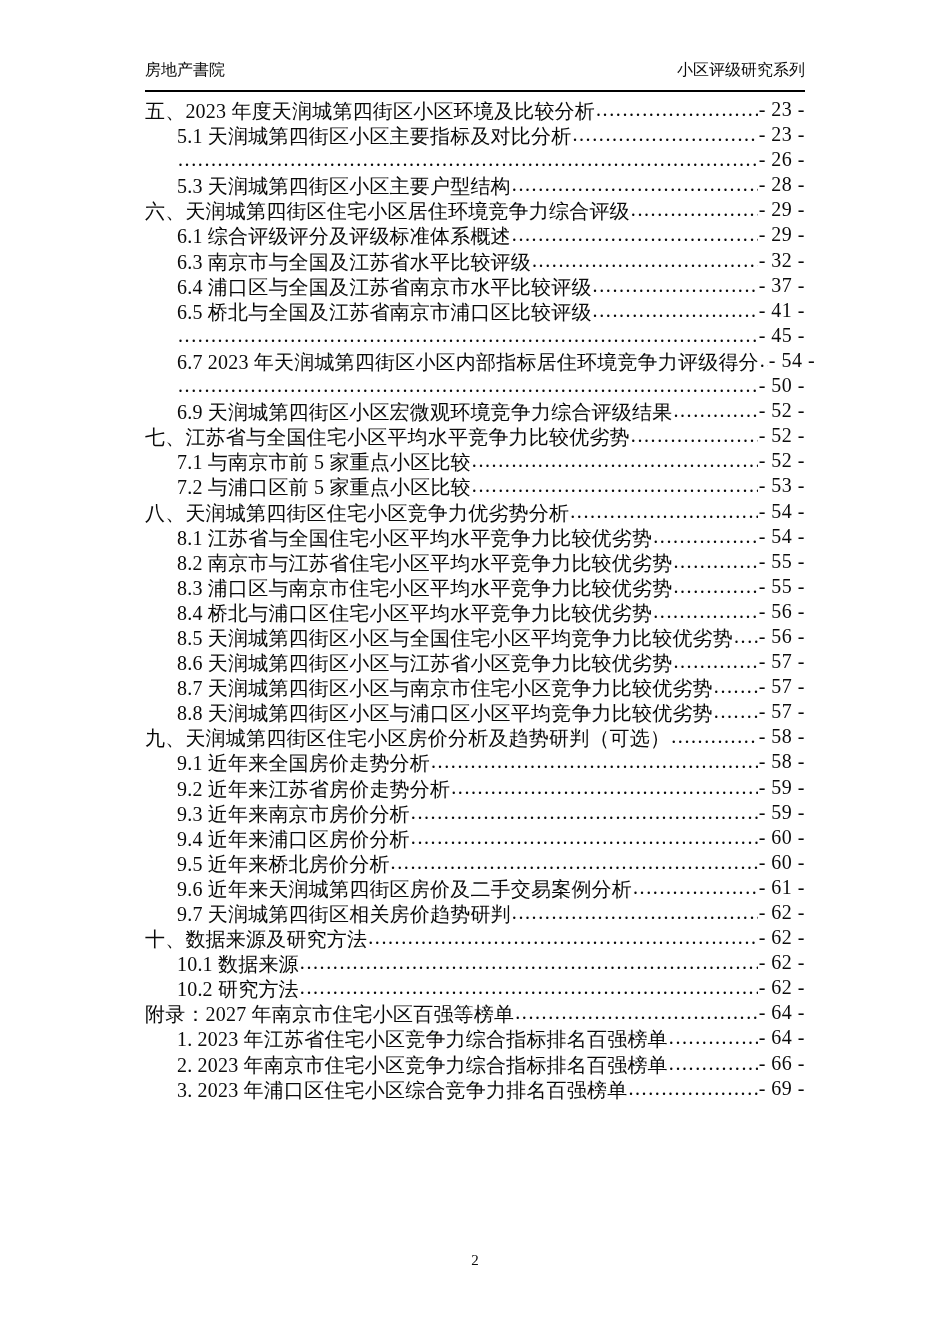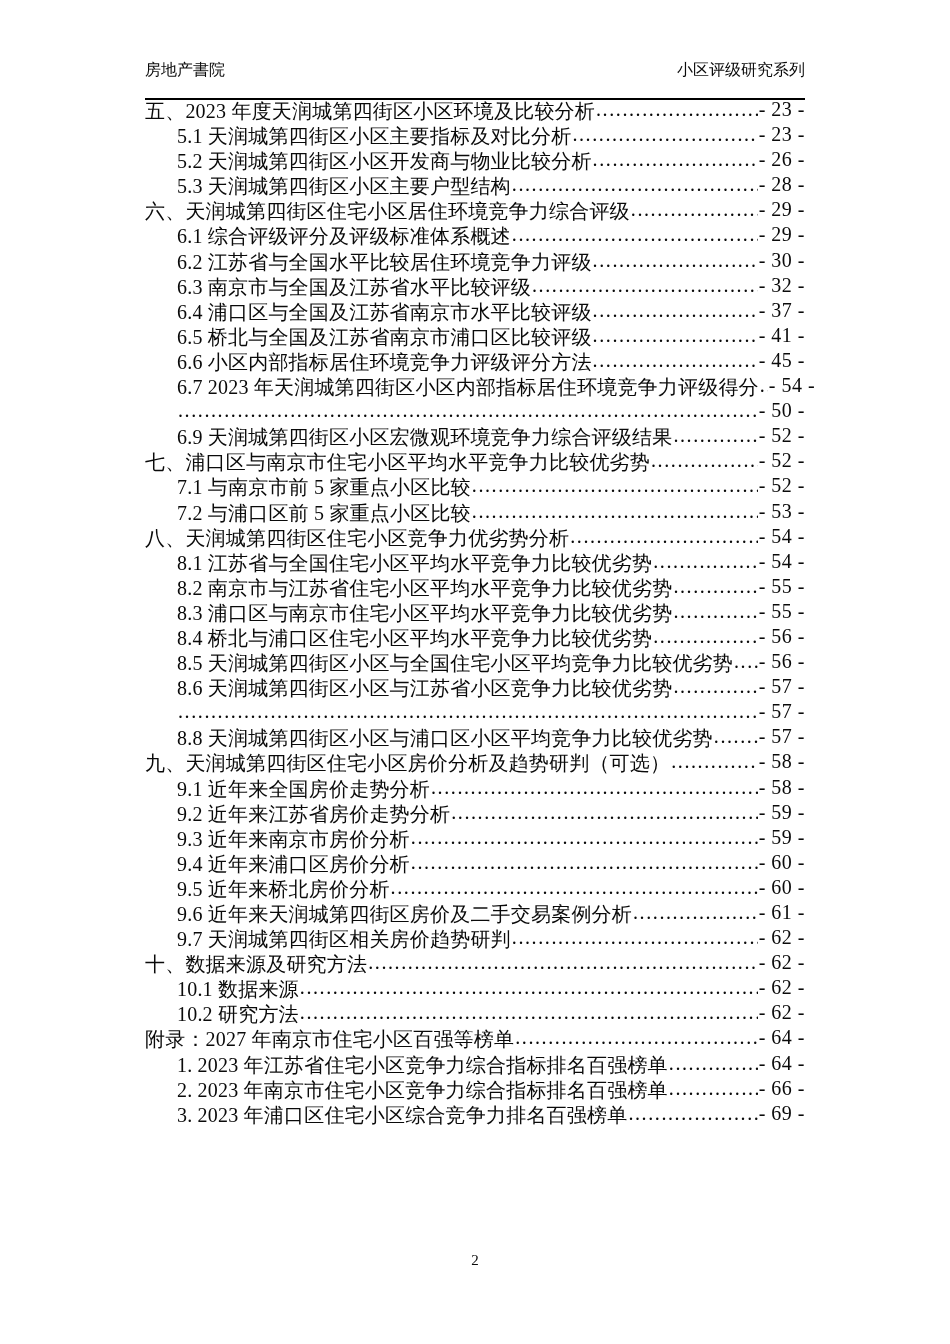--- a/index.html
+++ b/index.html
@@ -19,21 +19,21 @@
     position: absolute;
     top: 58px;
     left: 145px;
     right: 145px;
     display: flex;
     justify-content: space-between;
     align-items: center;
     font-family: "Liberation Sans", "DejaVu Sans", sans-serif;
     font-size: 16px;
     line-height: 24px;
-    padding-bottom: 16px;
+    padding-bottom: 8px;
     border-bottom: 2.5px solid #000000;
   }
 
   .toc {
     position: absolute;
     top: 98px;
     left: 145px;
     right: 145px;
   }
 
@@ -87,80 +87,73 @@
       <span class="toc-title">五、2023 年度天润城第四街区小区环境及比较分析</span>
       <span class="toc-dots"></span>
       <span class="toc-page">- 23 -</span>
     </div>
       <div class="toc-row level-2">
       <span class="toc-title">5.1 天润城第四街区小区主要指标及对比分析</span>
       <span class="toc-dots"></span>
       <span class="toc-page">- 23 -</span>
     </div>
       <div class="toc-row level-2">
-      <span class="toc-title">5.2 天润城第四街区小区开发商与物业比较分析</span>
       <span class="toc-dots"></span>
       <span class="toc-page">- 26 -</span>
     </div>
       <div class="toc-row level-2">
       <span class="toc-title">5.3 天润城第四街区小区主要户型结构</span>
       <span class="toc-dots"></span>
       <span class="toc-page">- 28 -</span>
     </div>
       <div class="toc-row level-1">
       <span class="toc-title">六、天润城第四街区住宅小区居住环境竞争力综合评级</span>
       <span class="toc-dots"></span>
       <span class="toc-page">- 29 -</span>
     </div>
       <div class="toc-row level-2">
       <span class="toc-title">6.1 综合评级评分及评级标准体系概述</span>
       <span class="toc-dots"></span>
       <span class="toc-page">- 29 -</span>
     </div>
       <div class="toc-row level-2">
-      <span class="toc-title">6.2 江苏省与全国水平比较居住环境竞争力评级</span>
-      <span class="toc-dots"></span>
-      <span class="toc-page">- 30 -</span>
-    </div>
-      <div class="toc-row level-2">
       <span class="toc-title">6.3 南京市与全国及江苏省水平比较评级</span>
       <span class="toc-dots"></span>
       <span class="toc-page">- 32 -</span>
     </div>
       <div class="toc-row level-2">
       <span class="toc-title">6.4 浦口区与全国及江苏省南京市水平比较评级</span>
       <span class="toc-dots"></span>
       <span class="toc-page">- 37 -</span>
     </div>
       <div class="toc-row level-2">
       <span class="toc-title">6.5 桥北与全国及江苏省南京市浦口区比较评级</span>
       <span class="toc-dots"></span>
       <span class="toc-page">- 41 -</span>
     </div>
       <div class="toc-row level-2">
-      <span class="toc-title">6.6 小区内部指标居住环境竞争力评级评分方法</span>
       <span class="toc-dots"></span>
       <span class="toc-page">- 45 -</span>
     </div>
       <div class="toc-row level-2">
       <span class="toc-title">6.7 2023 年天润城第四街区小区内部指标居住环境竞争力评级得分</span>
       <span class="toc-dots"></span>
       <span class="toc-page">- 54 -</span>
     </div>
       <div class="toc-row level-2">
       <span class="toc-dots"></span>
       <span class="toc-page">- 50 -</span>
     </div>
       <div class="toc-row level-2">
       <span class="toc-title">6.9 天润城第四街区小区宏微观环境竞争力综合评级结果</span>
       <span class="toc-dots"></span>
       <span class="toc-page">- 52 -</span>
     </div>
       <div class="toc-row level-1">
-      <span class="toc-title">七、浦口区与南京市住宅小区平均水平竞争力比较优劣势</span>
+      <span class="toc-title">七、江苏省与全国住宅小区平均水平竞争力比较优劣势</span>
       <span class="toc-dots"></span>
       <span class="toc-page">- 52 -</span>
     </div>
       <div class="toc-row level-2">
       <span class="toc-title">7.1 与南京市前 5 家重点小区比较</span>
       <span class="toc-dots"></span>
       <span class="toc-page">- 52 -</span>
     </div>
       <div class="toc-row level-2">
       <span class="toc-title">7.2 与浦口区前 5 家重点小区比较</span>
@@ -196,20 +189,21 @@
       <span class="toc-title">8.5 天润城第四街区小区与全国住宅小区平均竞争力比较优劣势</span>
       <span class="toc-dots"></span>
       <span class="toc-page">- 56 -</span>
     </div>
       <div class="toc-row level-2">
       <span class="toc-title">8.6 天润城第四街区小区与江苏省小区竞争力比较优劣势</span>
       <span class="toc-dots"></span>
       <span class="toc-page">- 57 -</span>
     </div>
       <div class="toc-row level-2">
+      <span class="toc-title">8.7 天润城第四街区小区与南京市住宅小区竞争力比较优劣势</span>
       <span class="toc-dots"></span>
       <span class="toc-page">- 57 -</span>
     </div>
       <div class="toc-row level-2">
       <span class="toc-title">8.8 天润城第四街区小区与浦口区小区平均竞争力比较优劣势</span>
       <span class="toc-dots"></span>
       <span class="toc-page">- 57 -</span>
     </div>
       <div class="toc-row level-1">
       <span class="toc-title">九、天润城第四街区住宅小区房价分析及趋势研判（可选）</span>

